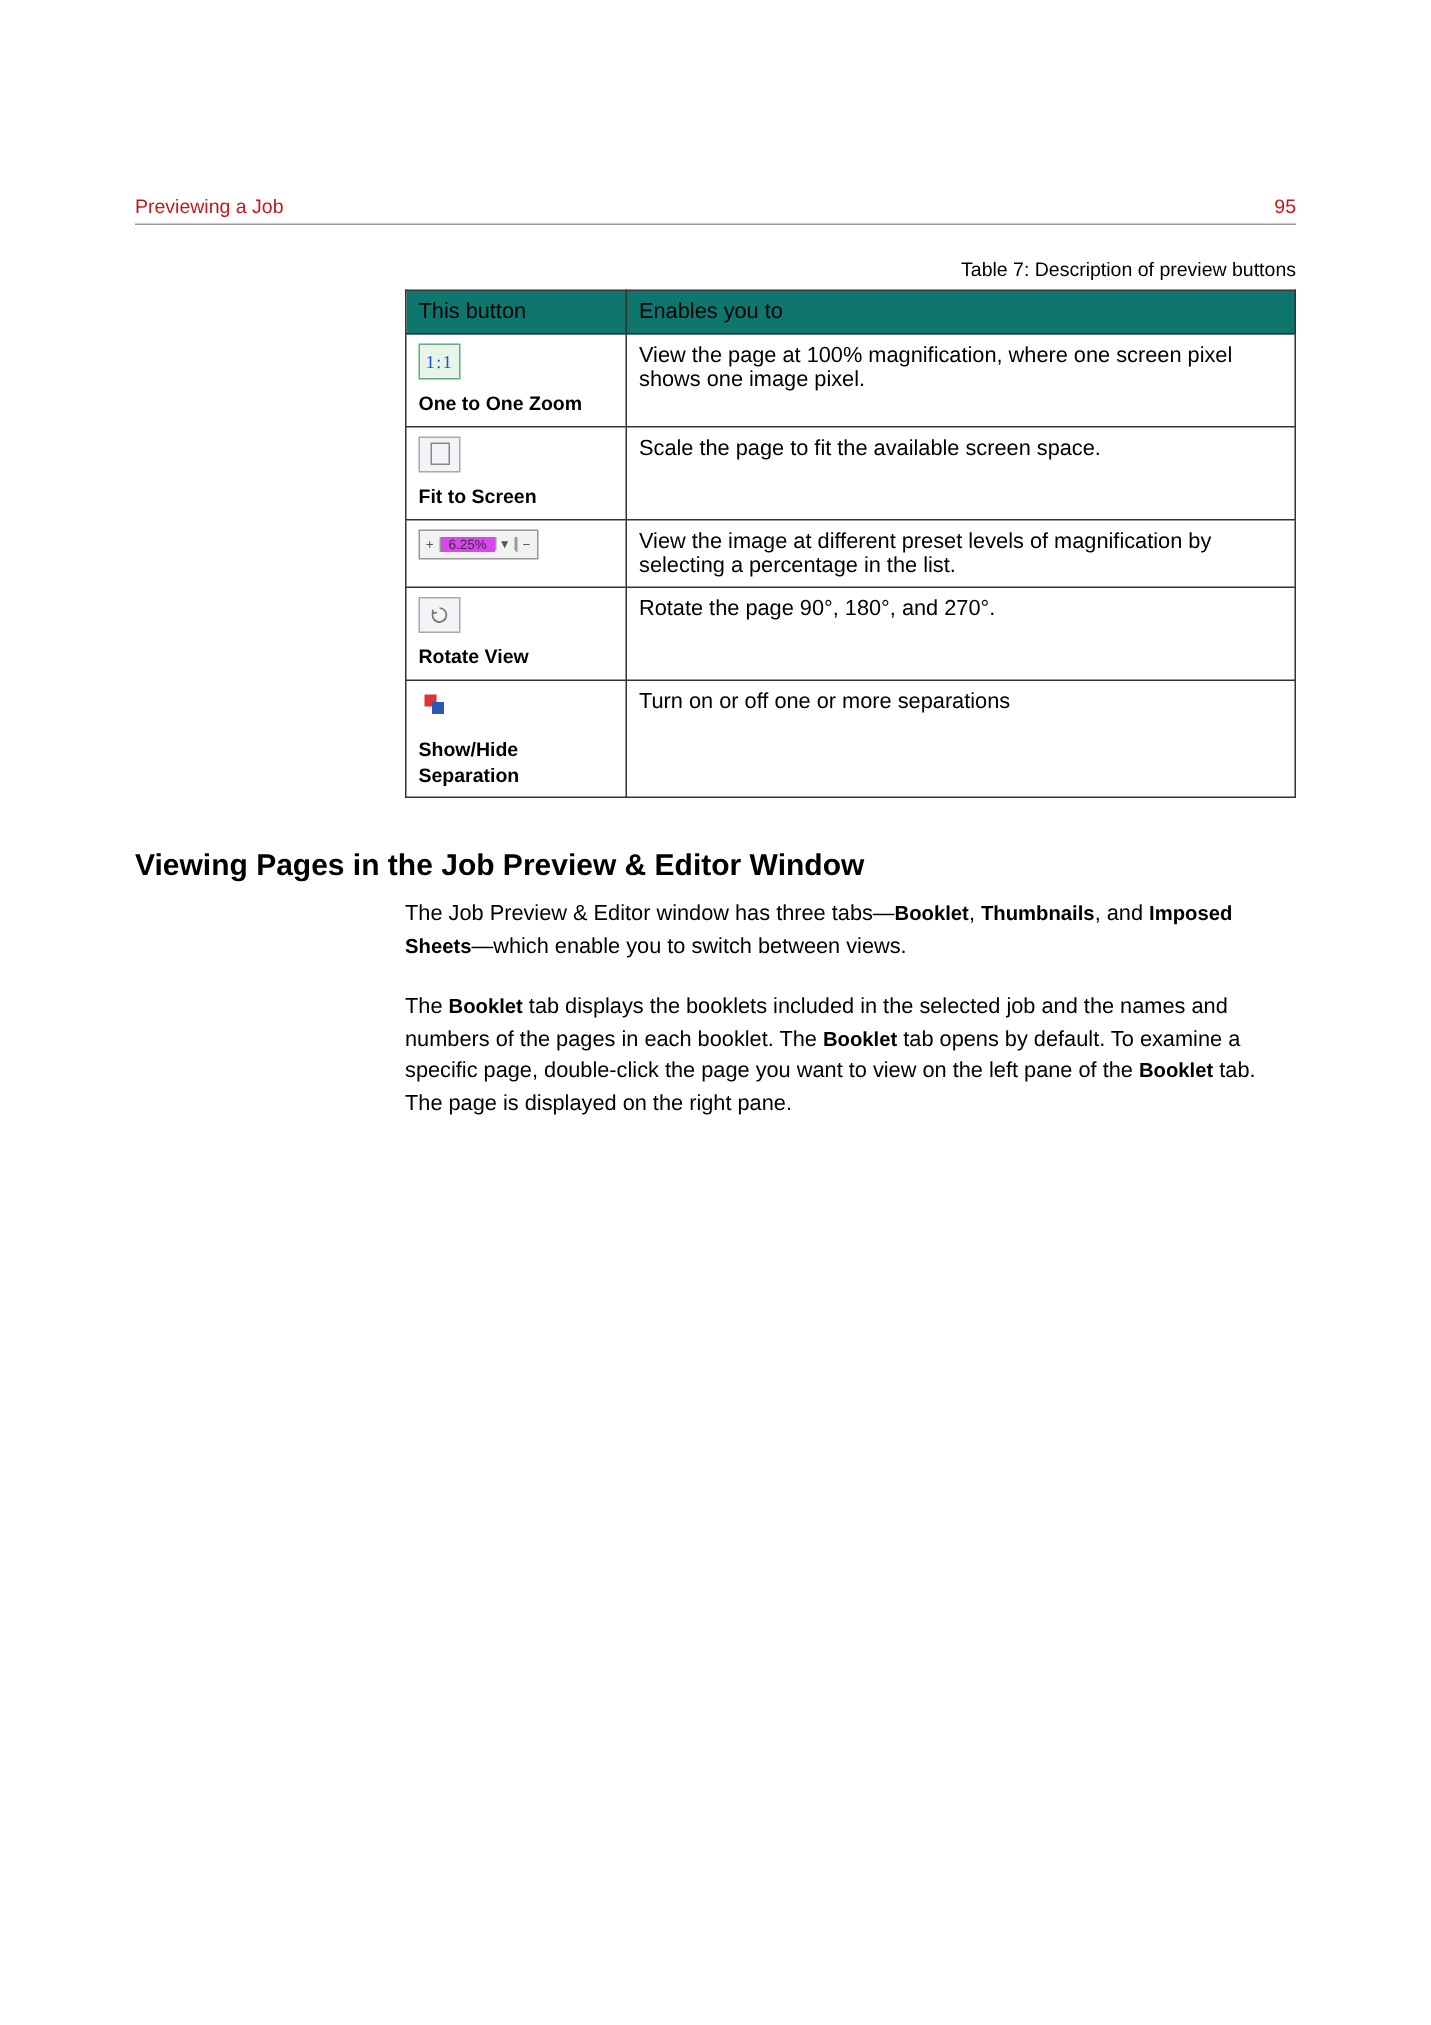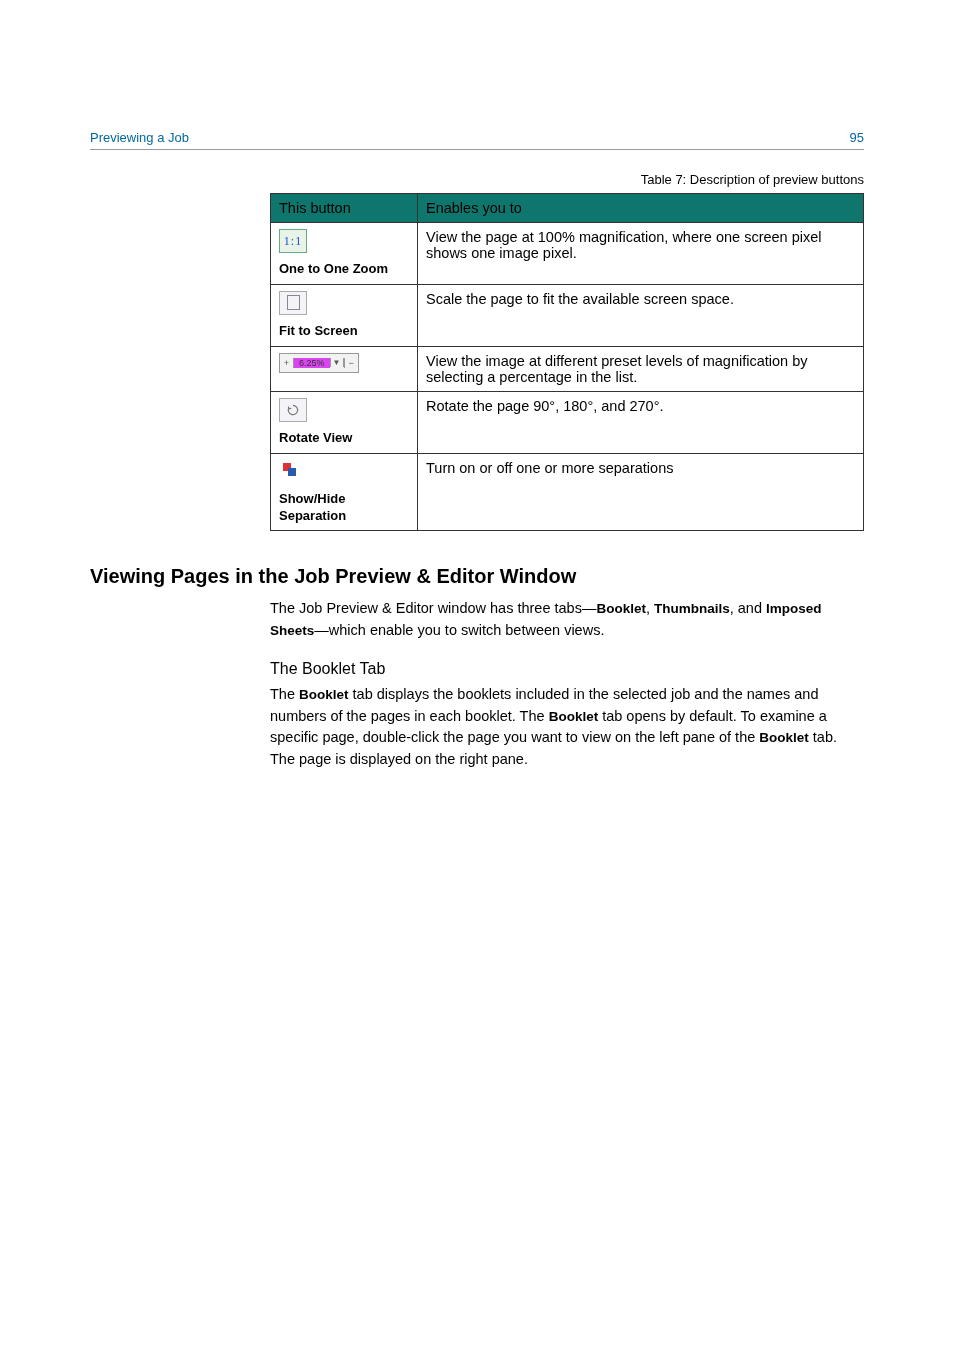--- a/index.html
+++ b/index.html
@@ -11,21 +11,21 @@
     width: 954px;
   }
   .page {
     padding: 130px 90px 60px 90px;
   }
   .header {
     display: flex;
     justify-content: space-between;
     align-items: baseline;
     font-size: 13px;
-    color: #0369a1;
+    color: #b91c1c;
     border-bottom: 1px solid #999;
     padding-bottom: 4px;
     margin-bottom: 22px;
     gap: 20px;
   }
   .content-indent {
     margin-left: 180px;
   }
   .caption {
     font-size: 13px;
@@ -228,20 +228,19 @@
       </table>
   </div>
 
   <h2 class="section">Viewing Pages in the Job Preview &amp; Editor Window</h2>
 
   <div class="content-indent">
     <p class="para">
       <span>The Job Preview &amp; Editor window has three tabs—</span><span class="bold-inline">Booklet</span><span>, </span><span class="bold-inline">Thumbnails</span><span>, and </span><span class="bold-inline">Imposed Sheets</span><span>—which enable you to switch between views.</span>
     </p>
 
-    <div class="subhead">The Booklet Tab</div>
 
     <p class="para">
       <span>The </span><span class="bold-inline">Booklet</span><span> tab displays the booklets included in the selected job and the names and numbers of the pages in each booklet. The </span><span class="bold-inline">Booklet</span><span> tab opens by default. To examine a specific page, double-click the page you want to view on the left pane of the </span><span class="bold-inline">Booklet</span><span> tab. The page is displayed on the right pane.</span>
     </p>
   </div>
 
 </div>
 
 </body></html>

